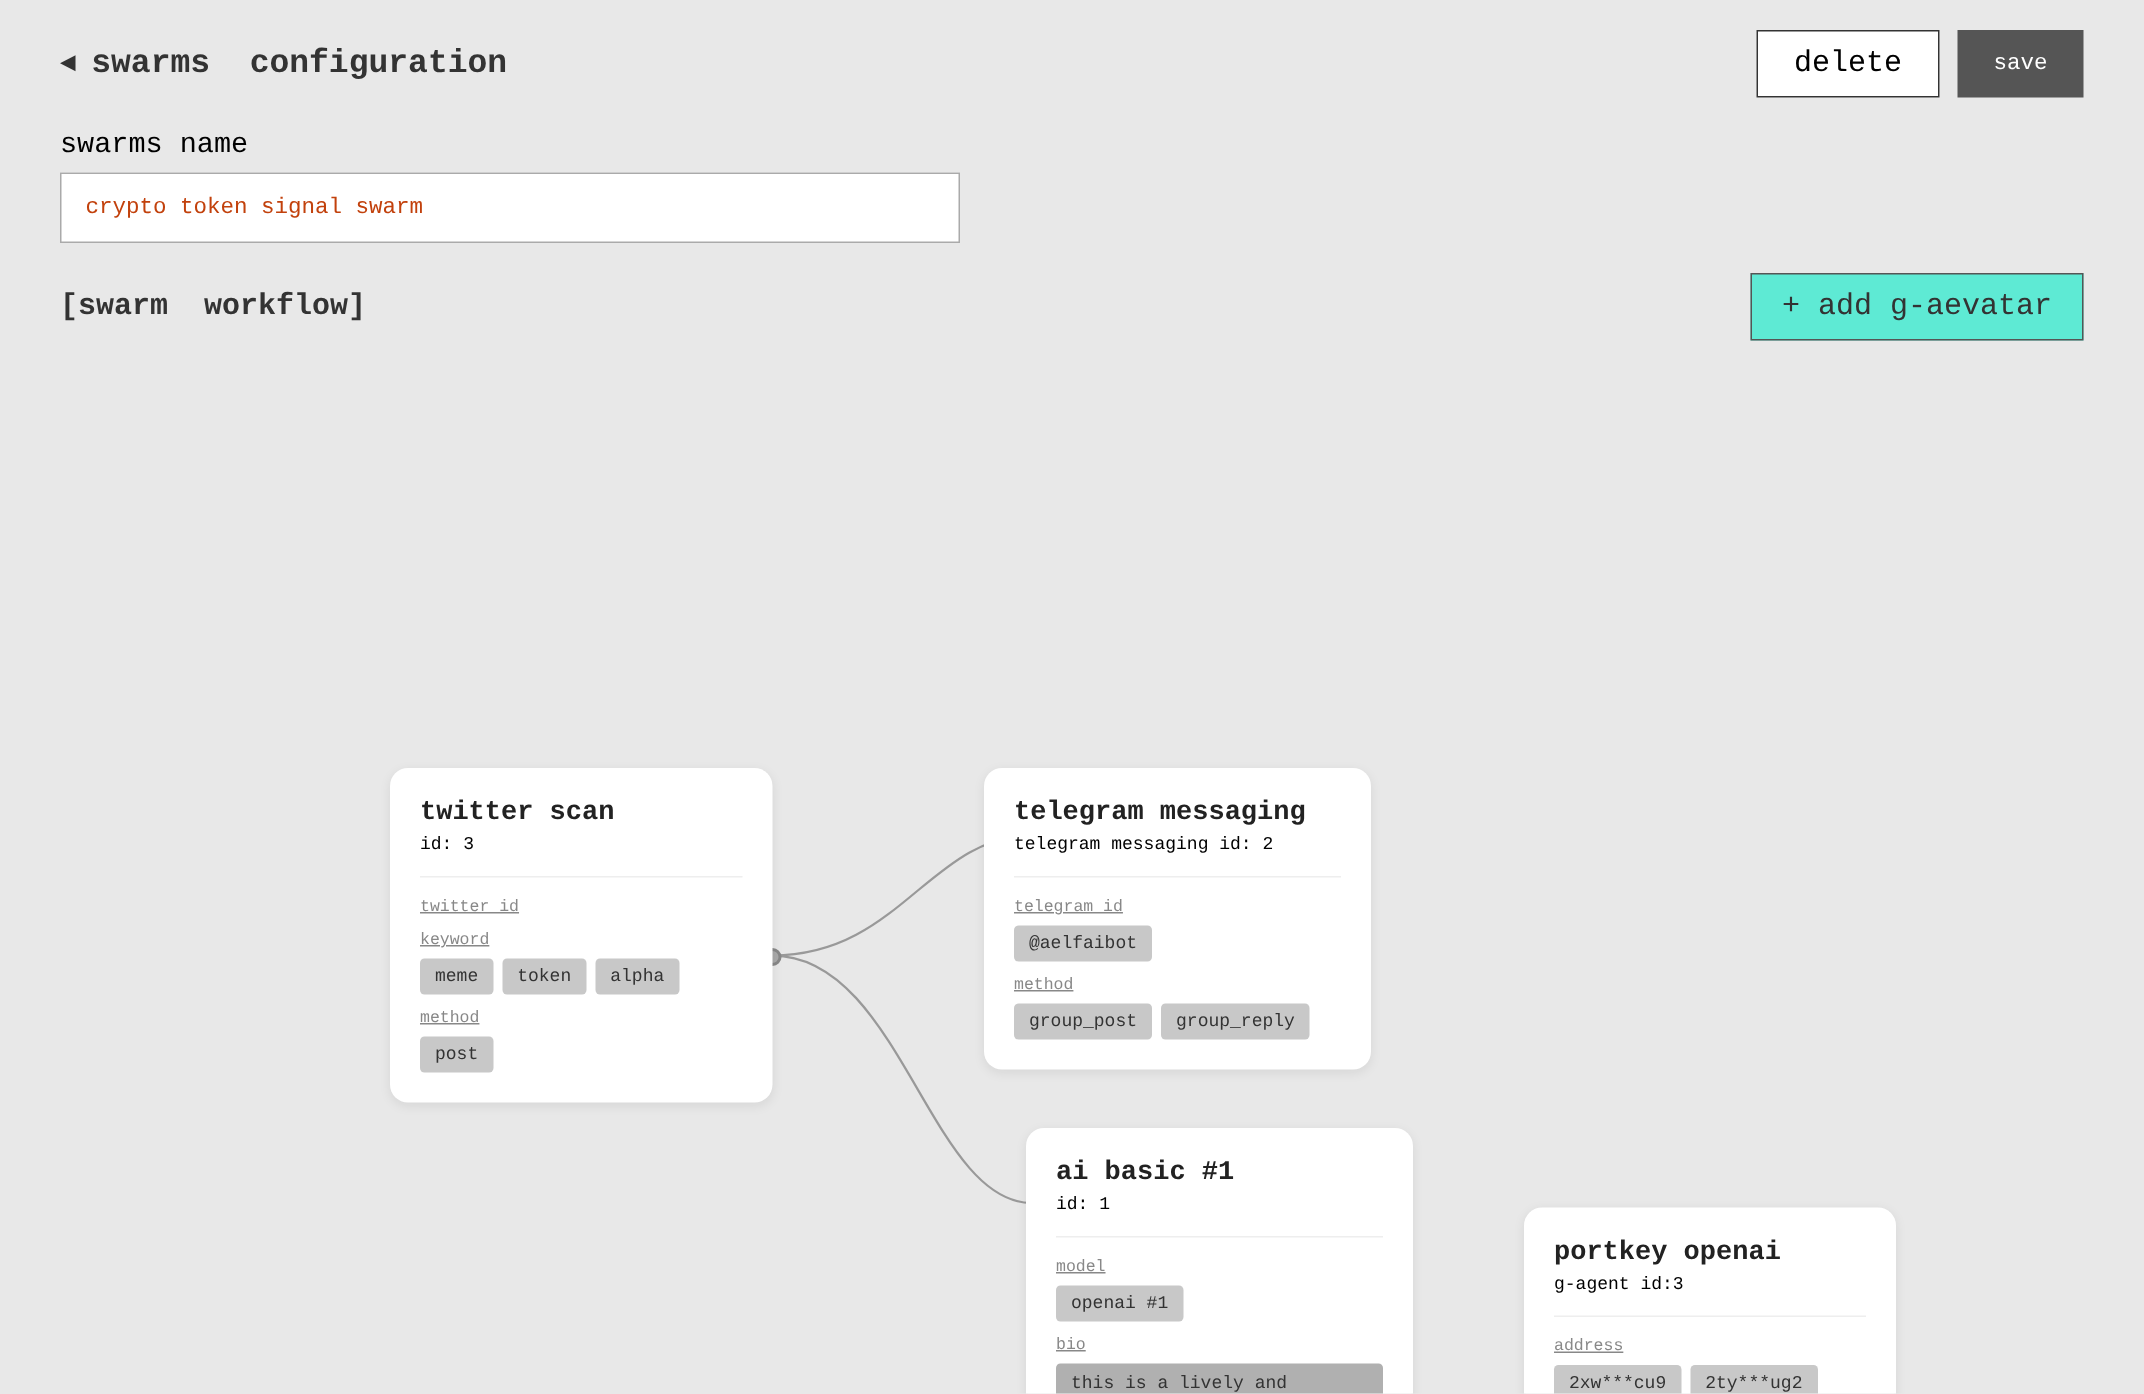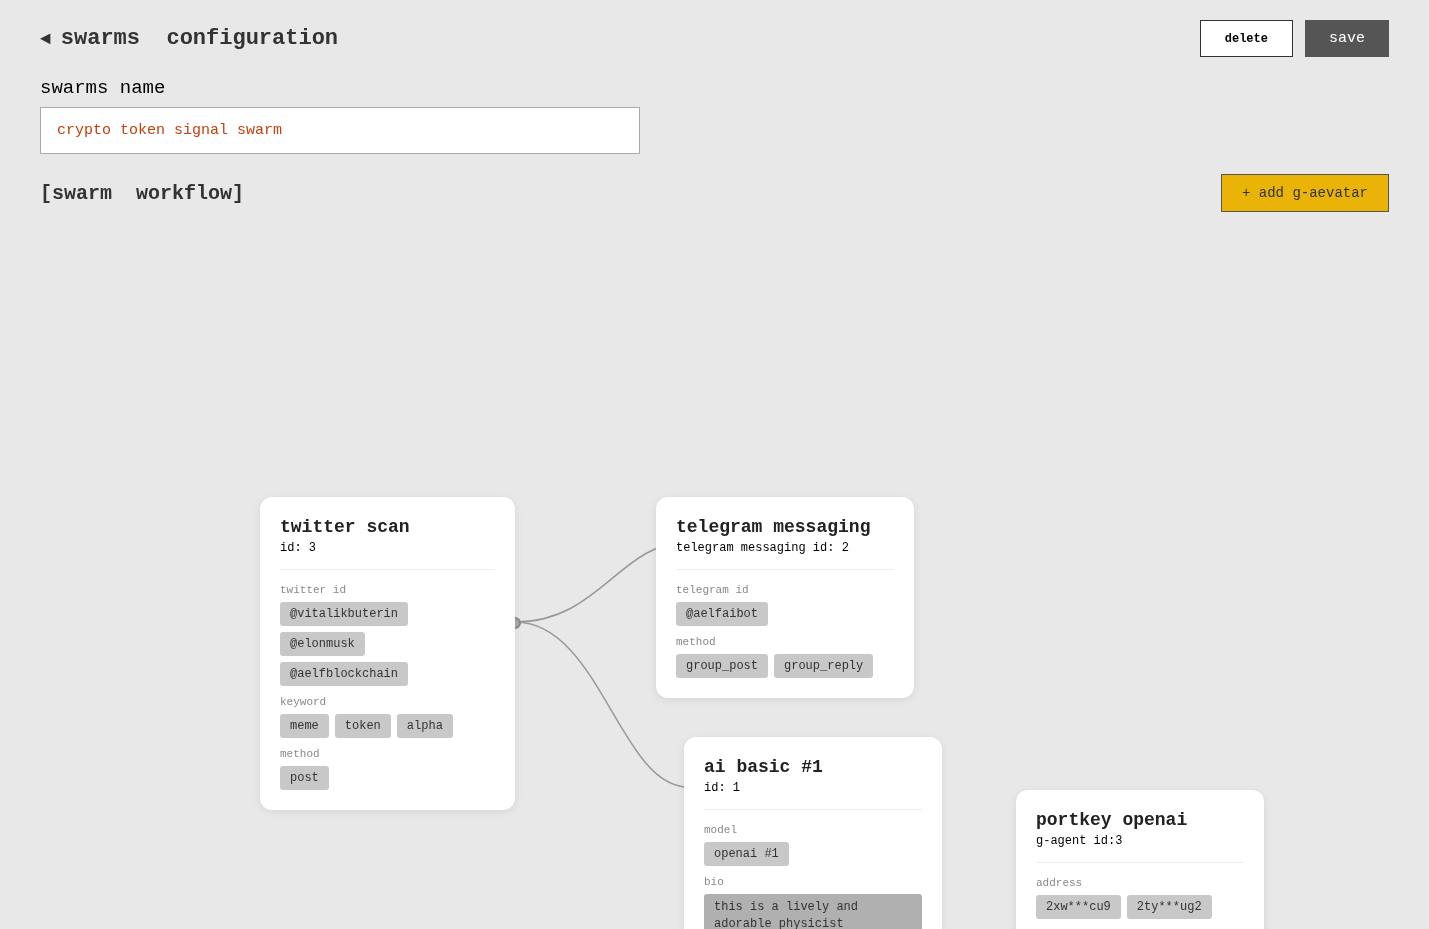--- a/index.html
+++ b/index.html
@@ -40,22 +40,21 @@
     .header-buttons {
       display: flex;
       gap: 12px;
     }
     .btn-delete {
       padding: 10px 24px;
       border: 1.5px solid #333;
       background: white;
       cursor: pointer;
       font-family: 'Courier New', Courier, monospace;
-      font-size: 12px;
-      font-weight: bold;
+      font-size: 20px;
     }
     .btn-save {
       padding: 10px 24px;
       border: none;
       background: #555;
       color: white;
       cursor: pointer;
       font-family: 'Courier New', Courier, monospace;
       font-size: 15px;
     }
@@ -97,24 +96,24 @@
     }
     .workflow-title span {
       font-weight: 700;
     }
     .btn-add-avatar {
       display: flex;
       align-items: center;
       gap: 6px;
       padding: 10px 20px;
       border: 1.5px solid #555;
-      background: #eab308;
-      cursor: pointer;
-      font-family: 'Courier New', Courier, monospace;
-      font-size: 14px;
+      background: #5eead4;
+      cursor: pointer;
+      font-family: 'Courier New', Courier, monospace;
+      font-size: 20px;
       color: #333;
     }
 
     
     .canvas-area {
       position: relative;
       width: 100%;
       height: 660px;
     }
 
@@ -137,20 +136,21 @@
       color: #000000;
       margin-bottom: 14px;
       padding-bottom: 14px;
       border-bottom: 1px solid #eee;
     }
     .field-label {
       font-size: 11px;
       color: #888;
       margin-bottom: 6px;
       margin-top: 10px;
+      text-decoration: underline;
     }
     .tag-group {
       display: flex;
       flex-wrap: wrap;
       gap: 6px;
     }
     .tag {
       background: #c8c8c8;
       padding: 5px 10px;
       font-size: 12px;
@@ -224,25 +224,20 @@
       <path d="M 900 670 C 930 760, 950 760, 978 680" stroke="#999" stroke-width="1.5" fill="none"></path>
     </svg>
 
     <div class="conn-dot" style="left: 469px; top: 385px;"></div>
 
     <div class="node-card" style="left: 220px; top: 265px; width: 255px;">
       <div class="node-title">twitter scan</div>
       <div class="node-subtitle">id: 3</div>
 
       <div class="field-label">twitter id</div>
-      <div class="tag-group">
-        <span class="tag">@vitalikbuterin</span>
-        <span class="tag">@elonmusk</span>
-        <span class="tag">@aelfblockchain</span>
-      </div>
 
       <div class="field-label">keyword</div>
       <div class="tag-group">
         <span class="tag">meme</span>
         <span class="tag">token</span>
         <span class="tag">alpha</span>
       </div>
 
       <div class="field-label">method</div>
       <div class="tag-group">

